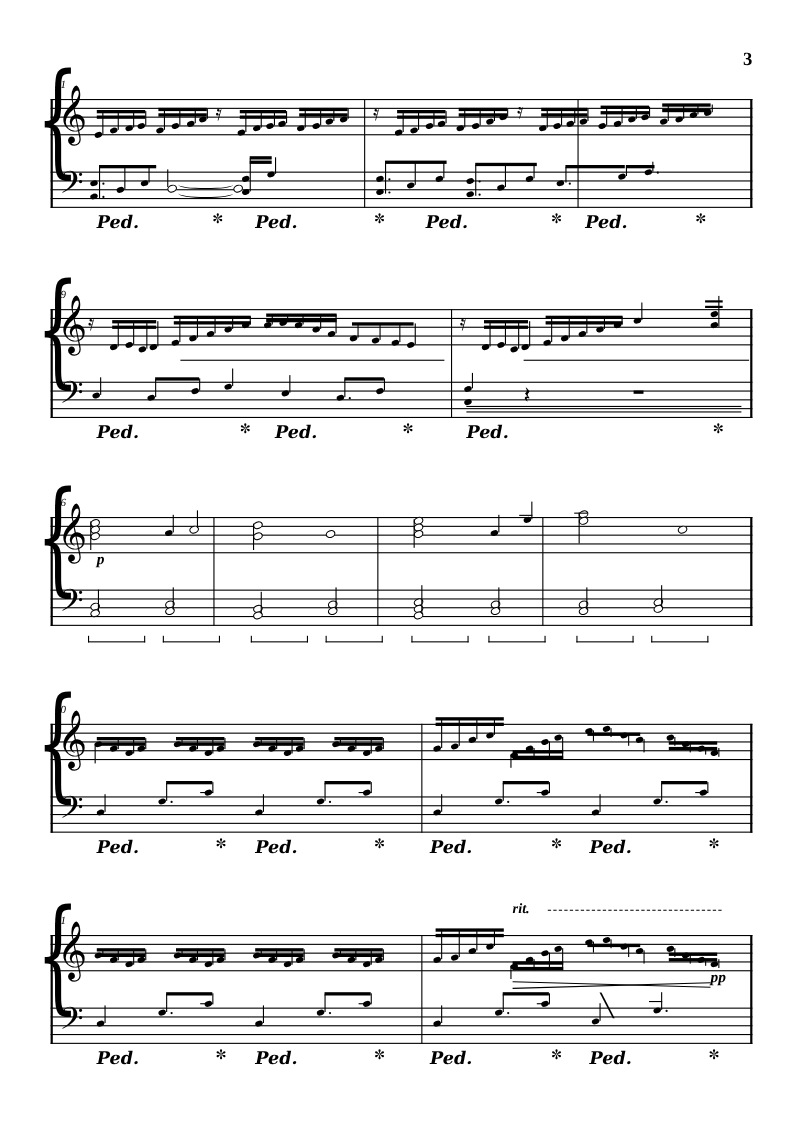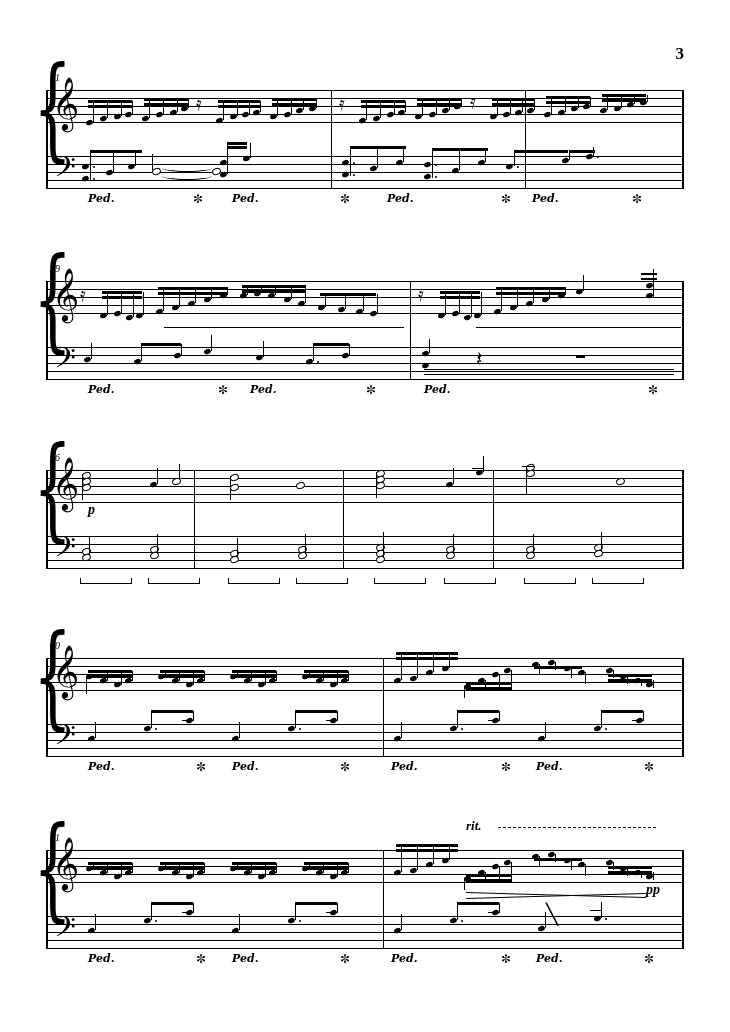--- a/index.html
+++ b/index.html
@@ -171,21 +171,21 @@
     color: #000;
   }
   .dashline {
     position: absolute;
     border-top: 1.4px dashed #000;
     height: 0;
   }
   .ped {
     position: absolute;
     font-family: "DejaVu Serif", serif;
-    font-size: 11px;
+    font-size: 16px;
     font-weight: bold;
     font-style: italic;
     color: #000;
     white-space: nowrap;
   }
   .pedstar {
     position: absolute;
     font-family: "DejaVu Sans", sans-serif;
     font-size: 12px;
     color: #000;

